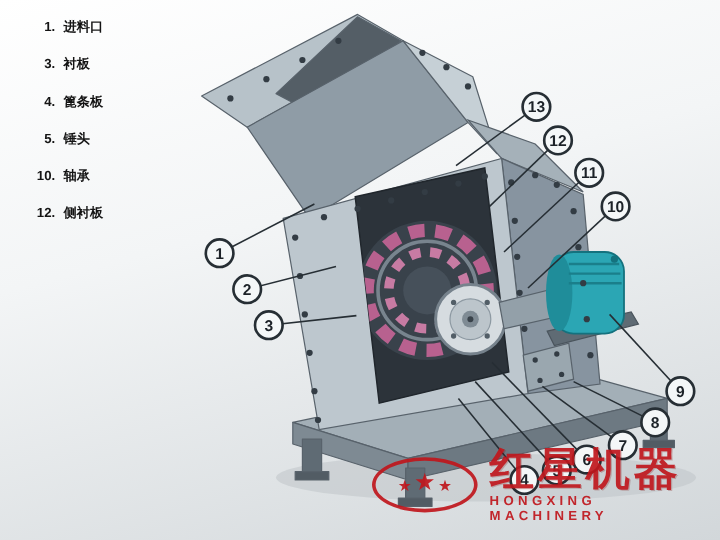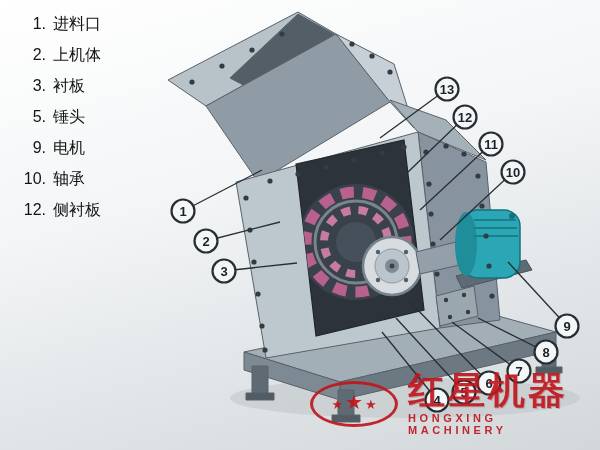--- a/index.html
+++ b/index.html
@@ -3,21 +3,21 @@
 <meta charset="utf-8">
 <style>
   html,body{margin:0;padding:0;background:#fff;}
   .page{
     position:relative;width:600px;height:450px;overflow:hidden;
     background:linear-gradient(165deg,#ffffff 0%,#f3f5f6 40%,#d2d7da 100%);
     font-family:"Liberation Sans","DejaVu Sans",sans-serif;
   }
   
   .parts-list{position:absolute;left:14px;top:8px;z-index:3;}
-  .part-row{height:31px;line-height:31px;font-size:16px;font-weight:400;color:#141414;white-space:nowrap;}
+  .part-row{height:31px;line-height:31px;font-size:11px;font-weight:700;color:#141414;white-space:nowrap;}
   .part-row .num{display:inline-block;width:32px;text-align:right;}
   .part-row .label{margin-left:7px;}
   
   .machine-svg{position:absolute;left:0;top:0;z-index:1;}
   .callout-circle{fill:#f4f7f8;stroke:#262e34;stroke-width:2.2;}
   .callout-num{font-size:13px;font-weight:700;fill:#1c2228;text-anchor:middle;font-family:"Liberation Sans","DejaVu Sans",sans-serif;}
   .leader{stroke:#262e34;stroke-width:1.3;fill:none;}
   .bolt{fill:#333c44;}
   
   .watermark{
@@ -34,24 +34,23 @@
   .wm-cn{font-size:37px;font-weight:900;letter-spacing:3px;line-height:1;text-shadow:1px 1px 0 rgba(120,0,0,.25);}
   .wm-en{font-size:11px;font-weight:700;letter-spacing:3.6px;margin-top:3px;}
 </style>
 </head>
 <body>
 
 <div class="page">
 
   <div class="parts-list">
     <div class="part-row"><span class="num">1.</span><span class="label">进料口</span></div>
-    <div class="part-row"><span class="num">2.</span><span class="label">上机体</span></div>
     <div class="part-row"><span class="num">3.</span><span class="label">衬板</span></div>
+    <div class="part-row"><span class="num">4.</span><span class="label">篦条板</span></div>
     <div class="part-row"><span class="num">5.</span><span class="label">锤头</span></div>
-    <div class="part-row"><span class="num">9.</span><span class="label">电机</span></div>
     <div class="part-row"><span class="num">10.</span><span class="label">轴承</span></div>
     <div class="part-row"><span class="num">12.</span><span class="label">侧衬板</span></div>
   </div>
 
   <svg class="machine-svg" width="600" height="450" viewBox="0 0 600 450">
     <defs>
       <clipPath id="cav">
           <polygon points="296,164 404,140 424,310 316,336"></polygon>
         </clipPath>
     </defs>

